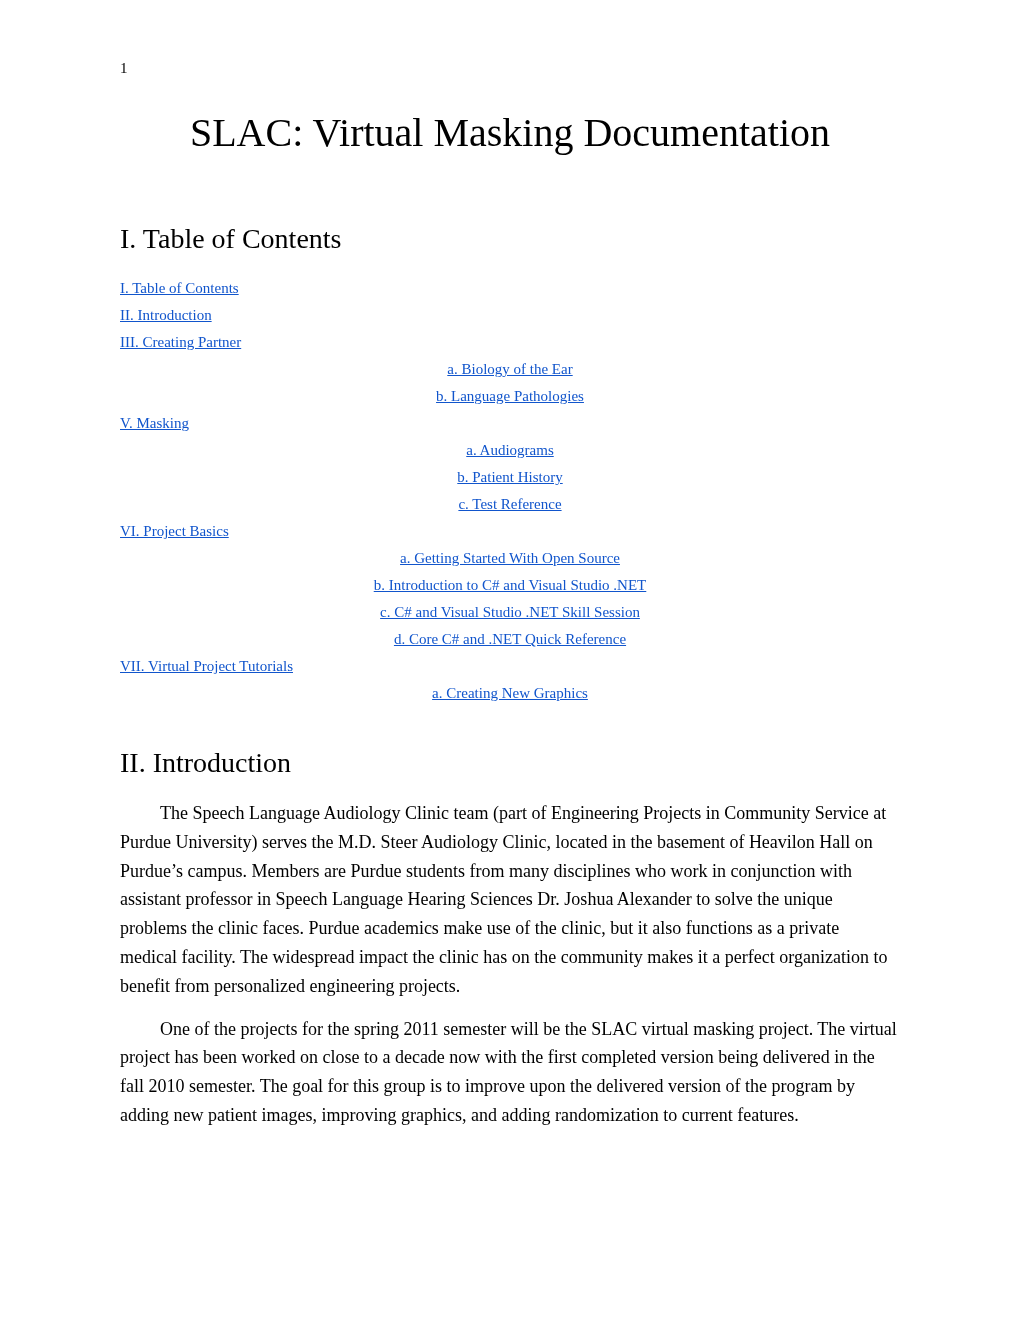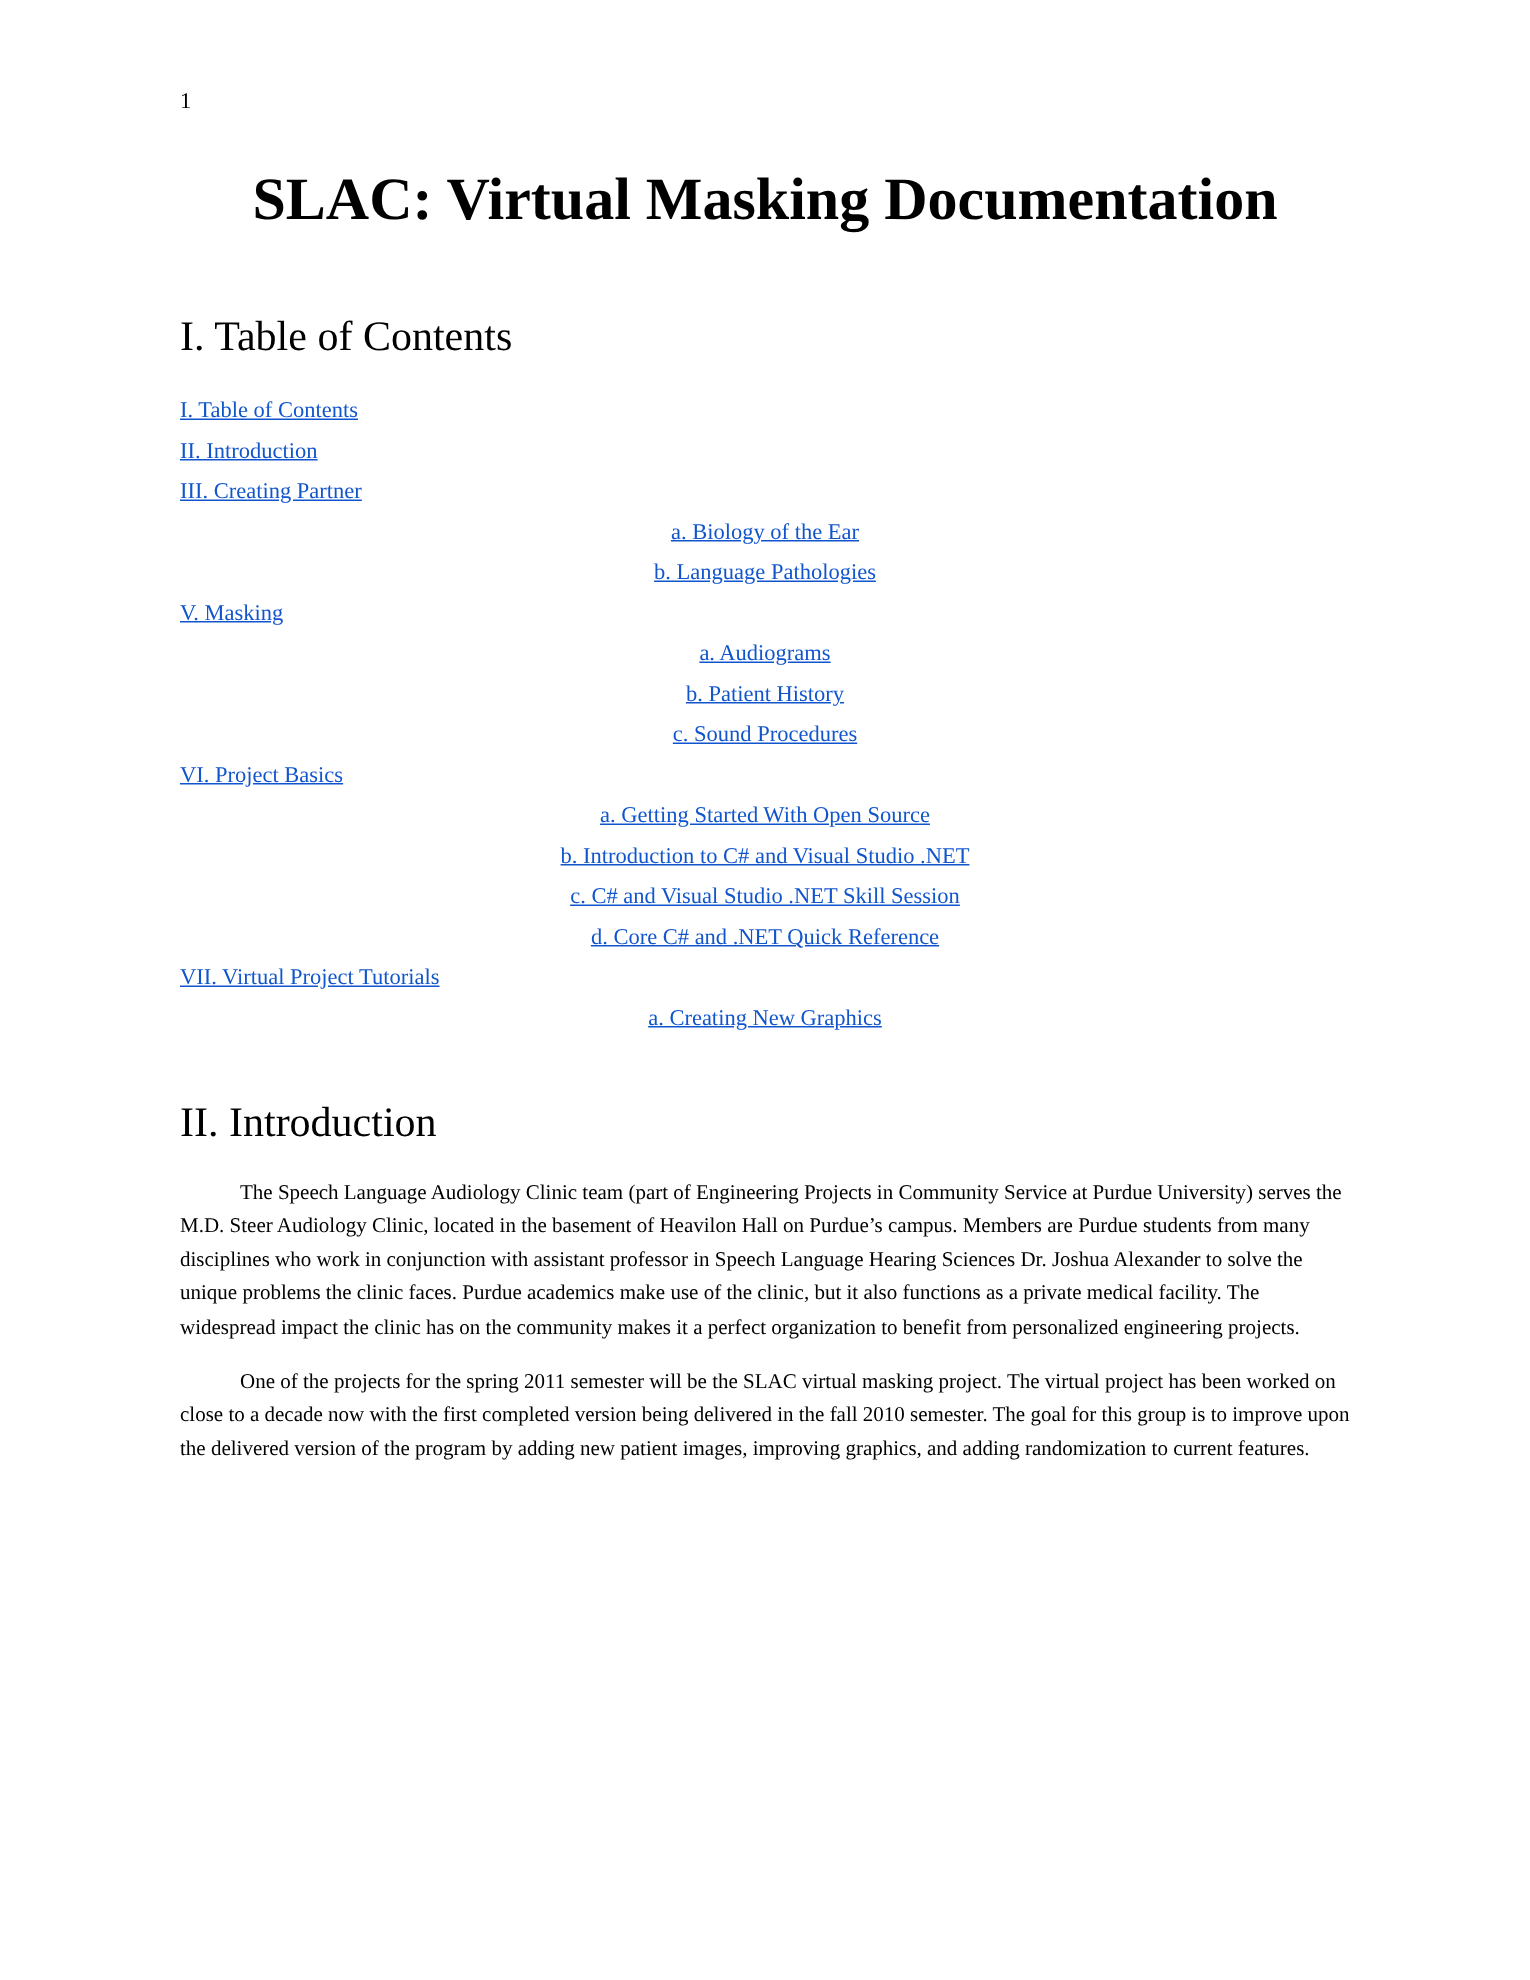--- a/index.html
+++ b/index.html
@@ -27,23 +27,23 @@
 
     .page-number {
       font-size: 15px;
       color: #000000;
       margin-bottom: 30px;
     }
 
     .doc-title {
       text-align: center;
       font-size: 40px;
-      font-weight: bold;
+      font-weight: normal;
       color: #000000;
-      margin-bottom: 50px;
+      margin-bottom: 64px;
       line-height: 1.3;
     }
 
     .section-heading {
       font-size: 28px;
       font-weight: normal;
       color: #000000;
       margin-bottom: 20px;
       margin-top: 10px;
     }
@@ -71,21 +71,21 @@
     .toc-sub-item {
       margin-left: 60px;
       text-align: center;
     }
 
     .intro-section {
       margin-top: 30px;
     }
 
     .intro-paragraph {
-      font-size: 14px;
+      font-size: 18px;
       line-height: 1.6;
       color: #000000;
       text-indent: 40px;
       margin-bottom: 14px;
       text-align: left;
     }
   </style>
 </head>
 <body>
 
@@ -99,21 +99,21 @@
 
   <ul class="toc-list" id="toc-list">
   <li class="toc-top-item"><a href="#toc">I. Table of Contents</a></li>
       <li class="toc-top-item"><a href="#intro">II. Introduction</a></li>
       <li class="toc-top-item"><a href="#partner">III. Creating Partner</a></li>
       <li class="toc-sub-item"><a href="#biology">a. Biology of the Ear</a></li>
       <li class="toc-sub-item"><a href="#disease">b. Language Pathologies</a></li>
       <li class="toc-top-item"><a href="#masking">V. Masking</a></li>
       <li class="toc-sub-item"><a href="#audiograms">a. Audiograms</a></li>
       <li class="toc-sub-item"><a href="#patienthistory">b. Patient History</a></li>
-      <li class="toc-sub-item"><a href="#testproc">c. Sound Procedures</a></li>
+      <li class="toc-sub-item"><a href="#testproc">c. Test Reference</a></li>
       <li class="toc-top-item"><a href="#basics">VI. Project Basics</a></li>
       <li class="toc-sub-item"><a href="#opensource">a. Getting Started With Open Source</a></li>
       <li class="toc-sub-item"><a href="#csharp">b. Introduction to C# and Visual Studio .NET</a></li>
       <li class="toc-sub-item"><a href="#skillsession">c. C# and Visual Studio .NET Skill Session</a></li>
       <li class="toc-sub-item"><a href="#quickref">d. Core C# and .NET Quick Reference</a></li>
       <li class="toc-top-item"><a href="#tutorials">VII. Virtual Project Tutorials</a></li>
       <li class="toc-sub-item"><a href="#graphics">a. Creating New Graphics</a></li>
     </ul>
 
   <div class="intro-section">

